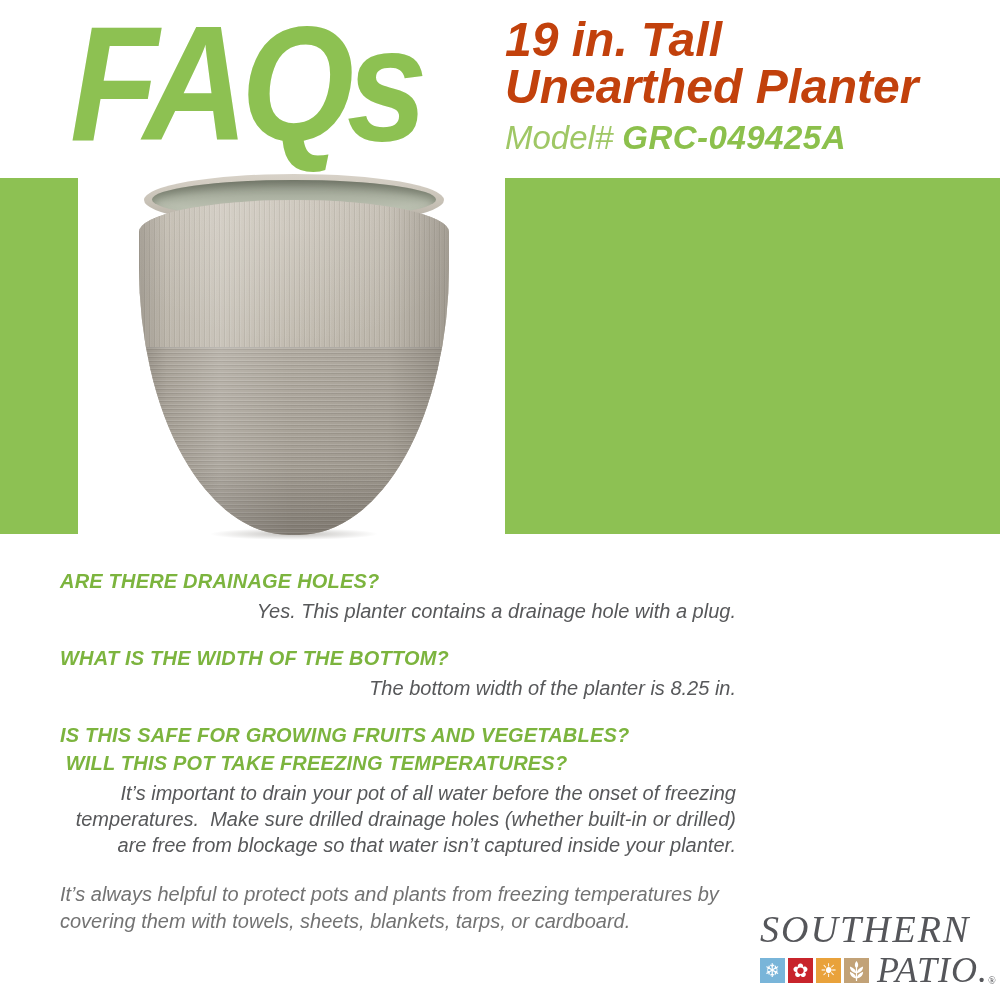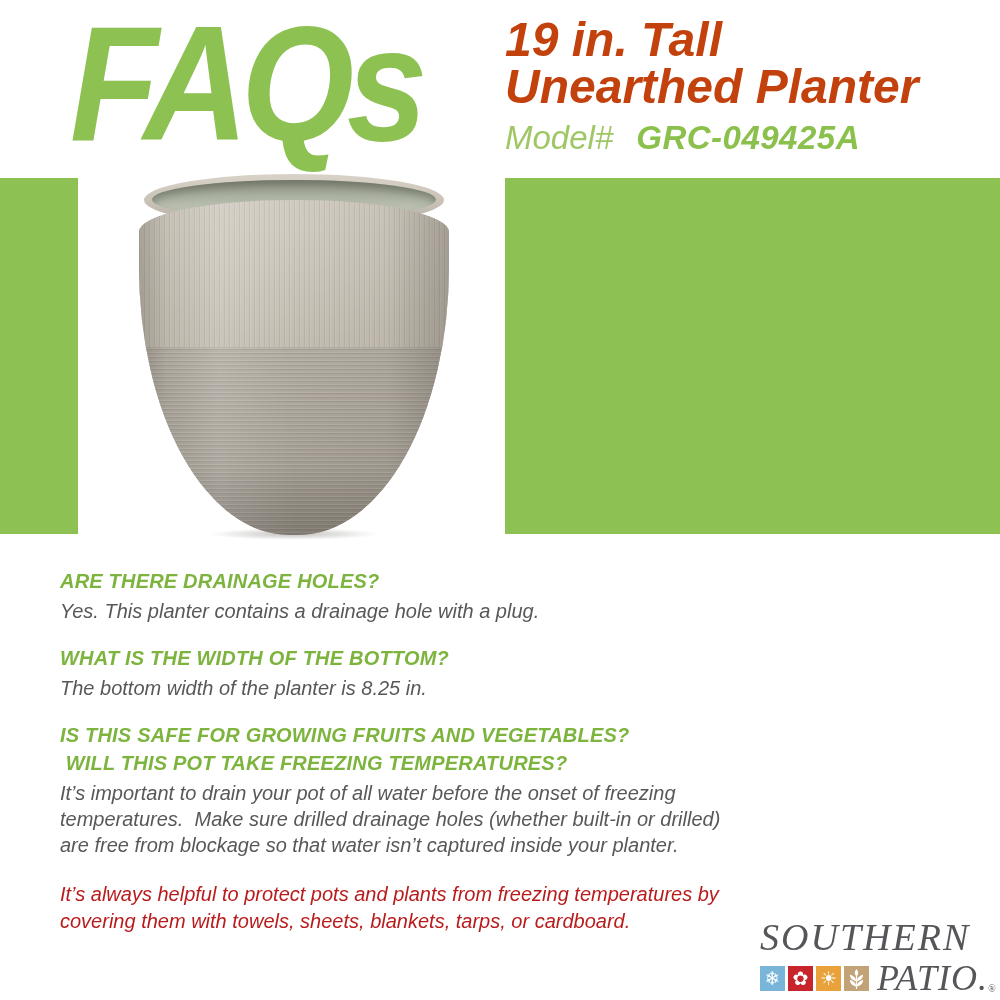--- a/index.html
+++ b/index.html
@@ -6,21 +6,21 @@
   .page{position:relative;width:1000px;height:1000px;background:#ffffff;overflow:hidden;
         font-family:"Liberation Sans",sans-serif;font-style:italic;}
 
   
   .faqs-title{position:absolute;left:70px;top:2px;font-size:163px;font-weight:bold;
               color:#8dc152;letter-spacing:-8px;line-height:1;
               transform:scaleX(.89);transform-origin:left top;white-space:nowrap;}
   .product-head{position:absolute;left:505px;top:16px;}
   .pt{font-size:48px;font-weight:bold;color:#c2410c;line-height:47px;}
   .model-line{margin-top:9px;font-size:33px;white-space:nowrap;}
-  .model-label{color:#9fc765;font-weight:400;margin-right:23px;}
+  .model-label{color:#9fc765;font-weight:400;margin-right:9px;}
   .model-number{color:#8cc04c;font-weight:bold;letter-spacing:.5px;}
 
   
   .bar{position:absolute;top:178px;height:356px;background:#8dc153;}
   .bar-left{left:0;width:78px;}
   .bar-right{left:505px;width:495px;}
 
   
   .planter{position:absolute;left:139px;top:174px;width:310px;height:361px;}
   .rim{position:absolute;left:5px;right:5px;top:0;height:52px;border-radius:50%;
@@ -45,27 +45,27 @@
                          rgba(255,255,255,0) 50%, rgba(80,74,66,.05) 80%, rgba(80,74,66,.32) 100%),
          radial-gradient(ellipse 150% 90% at 50% 8%, rgba(255,255,255,.10), rgba(255,255,255,0) 40%),
          linear-gradient(180deg, rgba(0,0,0,0) 80%, rgba(55,50,44,.20) 98%);}
   .pot-shadow{position:absolute;left:70px;right:70px;bottom:-5px;height:12px;border-radius:50%;
        background:radial-gradient(ellipse at center, rgba(95,90,82,.38) 0%, rgba(95,90,82,0) 70%);}
 
   
   .faq-section{position:absolute;left:60px;top:570px;width:676px;}
   .faq-q{font-size:20px;font-weight:bold;color:#7cb43e;letter-spacing:.2px;
          margin:0 0 5px 0;white-space:pre-wrap;}
-  .faq-a{font-size:20px;color:#57585a;line-height:26px;margin:0 0 23px 0;white-space:pre-wrap;}
-  .note{font-size:20px;color:#b91c1c;line-height:27px;margin:16px 0 16px 0;}
+  .faq-a{font-size:20px;color:#57585a;line-height:26px;margin:0 0 23px 0;white-space:pre-wrap;text-align:right;}
+  .note{font-size:20px;color:#737373;line-height:27px;margin:16px 0 16px 0;}
 
   
   .brand{position:absolute;left:760px;top:910px;width:236px;
          font-family:"Liberation Serif",serif;color:#55565a;}
-  .brand-top{font-size:38px;letter-spacing:2px;line-height:1;white-space:nowrap;margin-top:8px;}
+  .brand-top{font-size:38px;letter-spacing:2px;line-height:1;white-space:nowrap;}
   .brand-row{display:flex;align-items:center;margin-top:4px;}
   .sq{width:25px;height:25px;margin-right:3px;display:flex;align-items:center;justify-content:center;flex:0 0 auto;}
   .sq .glyph{font-family:"DejaVu Sans",sans-serif;color:#ffffff;font-size:19px;line-height:1;}
   .sq-blue{background:#79b5d9}.sq-red{background:#c8242b}.sq-orange{background:#e9a23b}.sq-tan{background:#c2a277}
   .brand-patio{font-size:36px;letter-spacing:1px;margin-left:5px;line-height:1;white-space:nowrap;}
   .reg{font-size:10px;align-self:flex-end;margin-bottom:2px;}
 </style>
 </head>
 <body>
 

